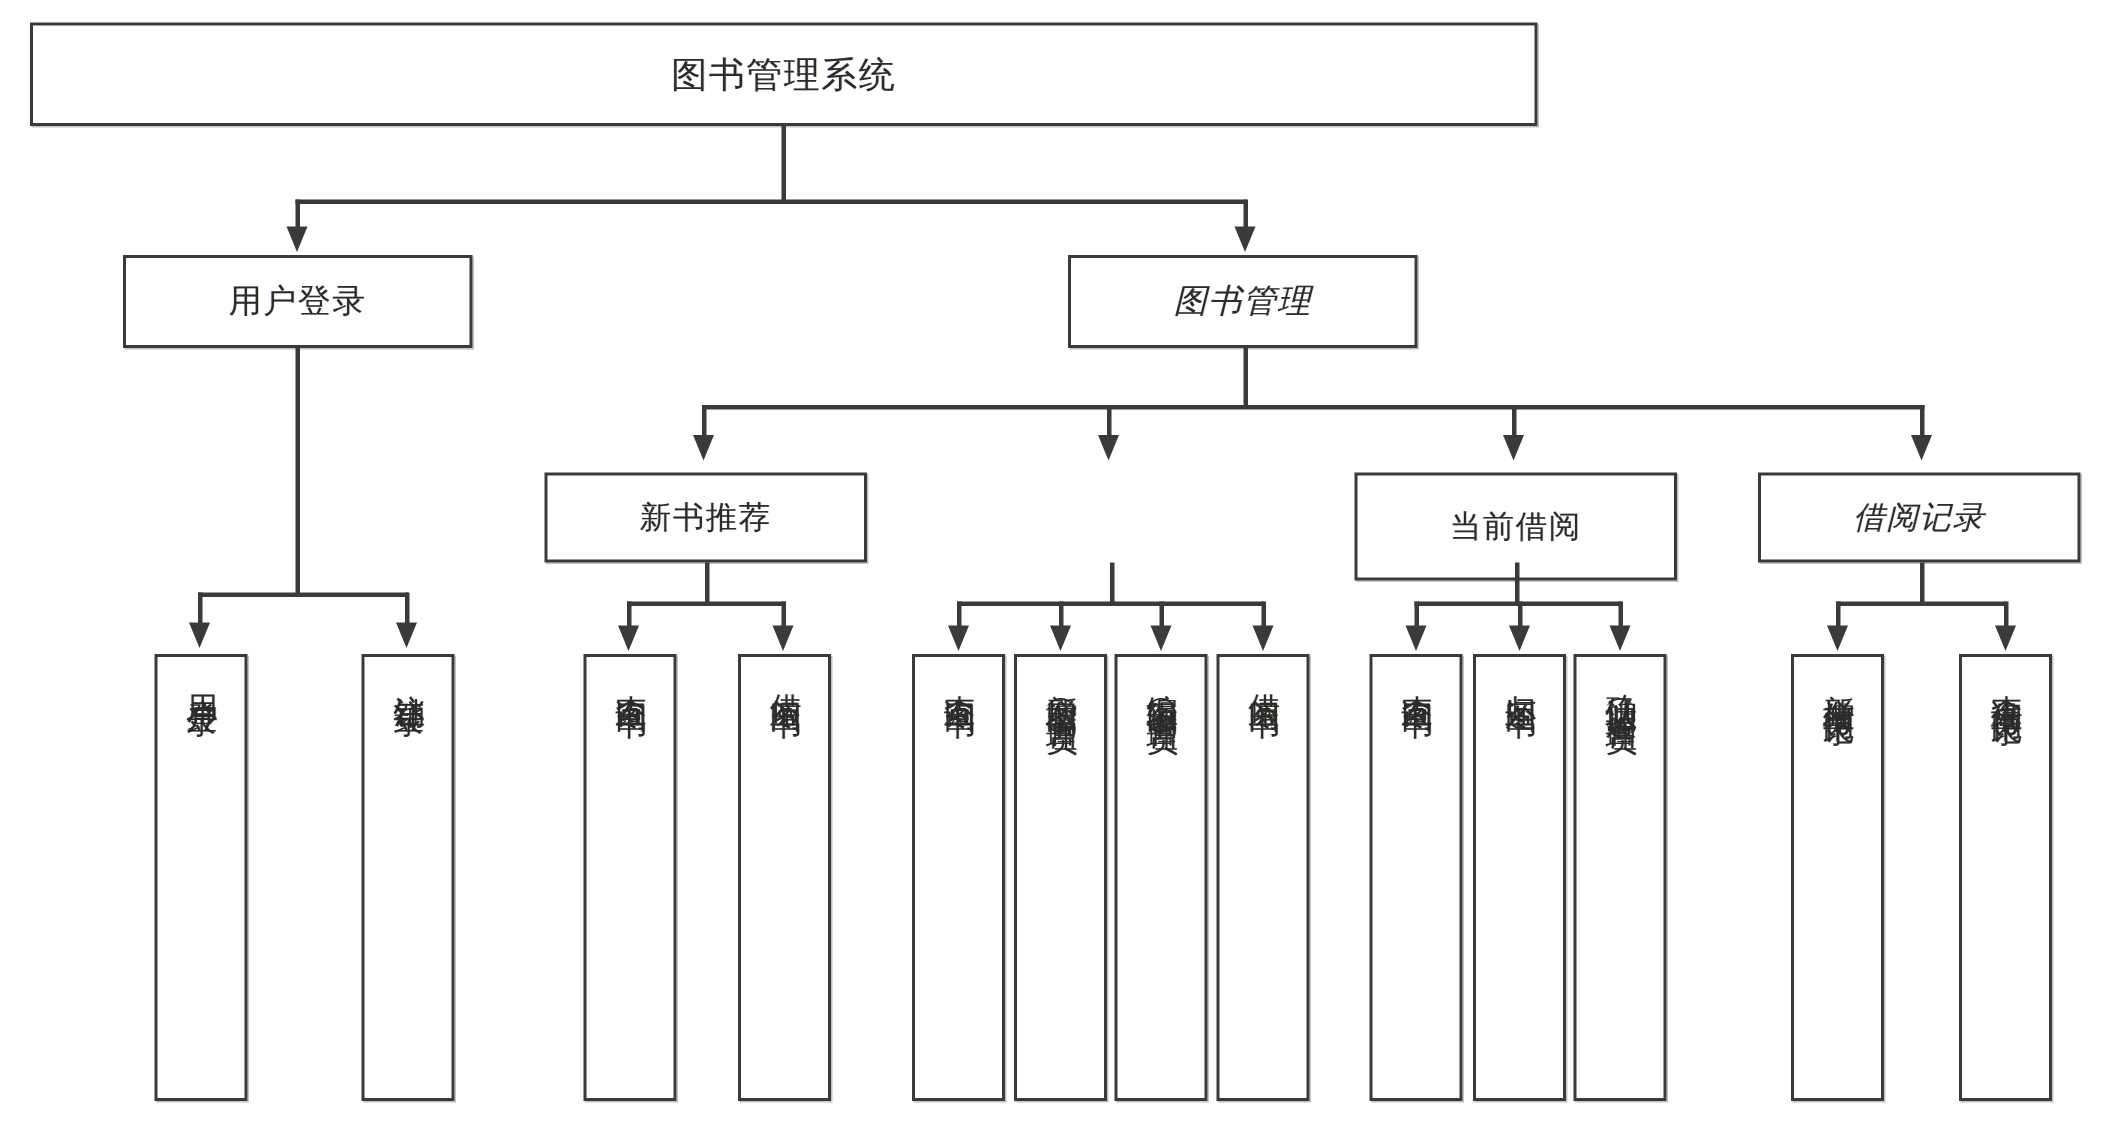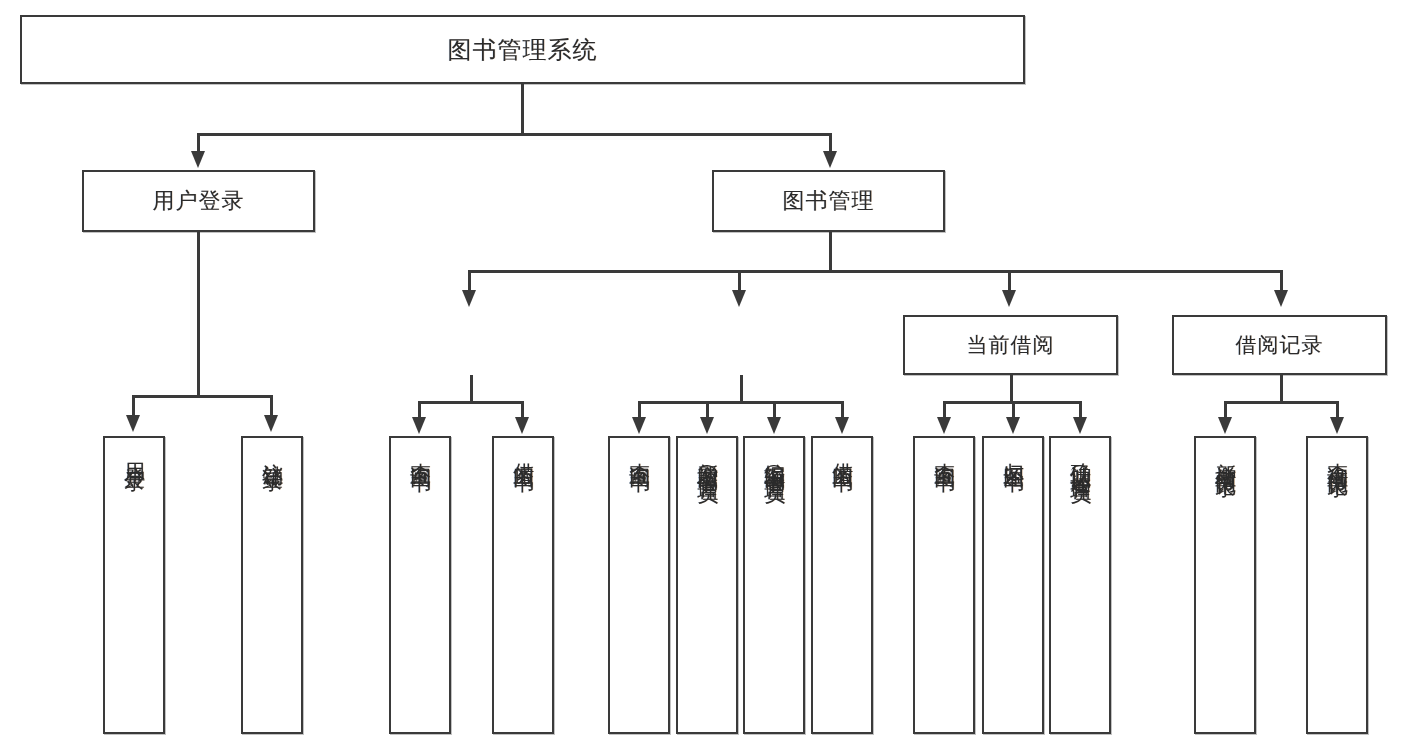--- a/index.html
+++ b/index.html
@@ -91,21 +91,21 @@
   <div class="hline" style="left:197px;top:133px;width:634px;"></div>
   <div class="vline" style="left:197px;top:133px;height:20px;"></div>
   <div class="arrow" style="left:191px;top:151px;"></div>
   <div class="vline" style="left:829px;top:133px;height:20px;"></div>
   <div class="arrow" style="left:823px;top:151px;"></div>
 
   <div class="node lvl2" style="left:82px;top:170px;width:233px;height:62px;">
     <span class="cap">用户登录</span>
   </div>
 
-  <div class="node lvl2" style="left:712px;top:170px;width:233px;height:62px;">
+  <div class="node lvl2" style="left:712px;top:170px;width:233px;height:62px;font-style:italic;">
     <span class="cap">图书管理</span>
   </div>
 
   <div class="vline" style="left:197px;top:232px;height:165px;"></div>
   <div class="hline" style="left:132px;top:395px;width:140px;"></div>
   <div class="vline" style="left:132px;top:395px;height:22px;"></div>
   <div class="arrow" style="left:126px;top:415px;"></div>
   <div class="vline" style="left:270px;top:395px;height:22px;"></div>
   <div class="arrow" style="left:264px;top:415px;"></div>
 
@@ -117,24 +117,27 @@
 
   <div class="vline" style="left:738px;top:270px;height:22px;"></div>
   <div class="arrow" style="left:732px;top:290px;"></div>
 
   <div class="vline" style="left:1008px;top:270px;height:22px;"></div>
   <div class="arrow" style="left:1002px;top:290px;"></div>
 
   <div class="vline" style="left:1280px;top:270px;height:22px;"></div>
   <div class="arrow" style="left:1274px;top:290px;"></div>
 
-  <div class="node lvl3" style="left:903px;top:315px;width:215px;height:60px;">
+  <div class="node lvl3" style="left:363px;top:315px;width:215px;height:60px;">
+    <span class="cap">新书推荐</span>
+  </div>
+  <div class="node lvl3" style="left:903px;top:315px;width:215px;height:72px;">
     <span class="cap">当前借阅</span>
   </div>
-  <div class="node lvl3" style="left:1172px;top:315px;width:215px;height:60px;">
+  <div class="node lvl3" style="left:1172px;top:315px;width:215px;height:60px;font-style:italic;">
     <span class="cap">借阅记录</span>
   </div>
 
   <div class="vline" style="left:470px;top:375px;height:28px;"></div>
   <div class="hline" style="left:418px;top:401px;width:106px;"></div>
   <div class="vline" style="left:418px;top:401px;height:18px;"></div>
   <div class="arrow" style="left:412px;top:417px;"></div>
   <div class="vline" style="left:521px;top:401px;height:18px;"></div>
   <div class="arrow" style="left:515px;top:417px;"></div>
 

